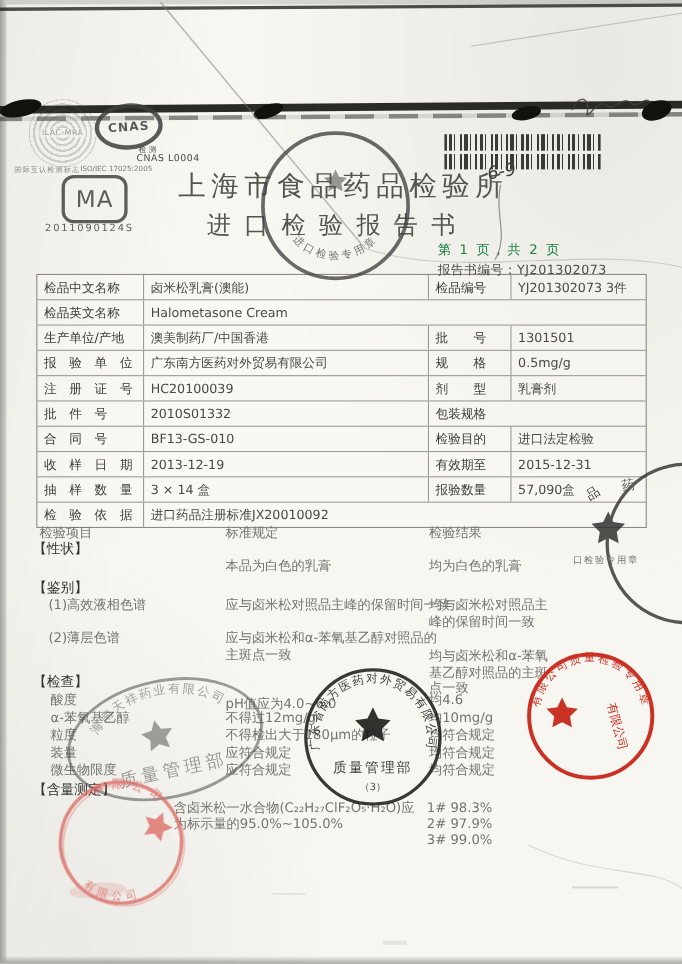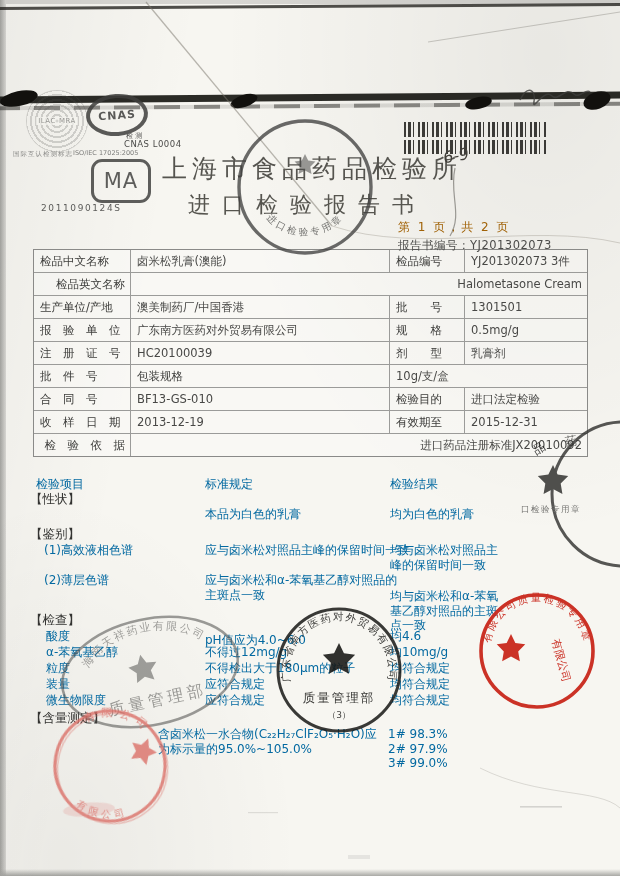--- a/index.html
+++ b/index.html
@@ -30,45 +30,45 @@
         display:flex;align-items:center;justify-content:center;}
   .ilac span{font-size:7px;color:#4c4c4a;background:rgba(247,246,241,.7);padding:0 2px;letter-spacing:.5px;}
   .ilac-cap{left:13px;top:150px;font-size:6.5px;color:#8b8b89;letter-spacing:1px;z-index:3;}
   .cnas{left:86px;top:94px;width:54px;height:34px;border:4px solid #3f3f3d;border-radius:50%;opacity:.85;
         transform:rotate(-4deg);display:flex;align-items:center;justify-content:center;z-index:3;}
   .cnas span{font-size:11px;font-weight:bold;color:#3f3f3d;letter-spacing:1px;}
   .cnas-type{left:98px;top:131px;font-size:7px;color:#57575:5;color:#575755;z-index:3;margin-left:28px;}
   .cnas-code{left:81px;top:139px;font-size:8.5px;color:#4a4a48;letter-spacing:.5px;z-index:3;margin-left:43px;}
   .cnas-iso{left:73px;top:149px;font-size:6.5px;color:#7d7d7b;z-index:3;}
   .cma{left:56px;top:159px;width:54px;height:38px;border:3.5px solid #4d4d4b;border-radius:11px;opacity:.9;
-       display:flex;align-items:center;justify-content:center;z-index:3;margin-left:35px;}
+       display:flex;align-items:center;justify-content:center;z-index:3;}
   .cma span{font-size:21px;color:#4d4d4b;letter-spacing:1px;}
   .cma-code{left:41px;top:203px;font-size:9px;color:#5b5b59;letter-spacing:1.6px;z-index:3;}
   
   .org{left:162px;top:152px;font-size:25px;font-weight:500;letter-spacing:5px;color:#55544f;z-index:3;}
   .doc{left:188px;top:190px;font-size:22px;font-weight:500;letter-spacing:12px;color:#56554f;z-index:3;}
-  .pinfo{left:398px;top:219px;font-size:12px;letter-spacing:2px;color:#a16207;z-index:3;}
+  .pinfo{left:398px;top:219px;font-size:12px;letter-spacing:2px;color:#15803d;z-index:3;}
   .repno{left:398px;top:238px;font-size:11.5px;letter-spacing:.5px;color:#4c4c4a;z-index:3;}
   
   .barcode{left:404px;top:122px;width:142px;height:34px;opacity:.85;z-index:3;}
   .barcode .band{width:100%;
       background:repeating-linear-gradient(90deg,#1d1c19 0 2px,rgba(0,0,0,0) 2px 4px,#1d1c19 4px 7px,rgba(0,0,0,0) 7px 9px,#1d1c19 9px 10px,rgba(0,0,0,0) 10px 14px);}
   .band1{height:15px;} .gap{height:3px;} .band2{height:14px;}
   .hand{left:443px;top:146px;font-size:16px;font-style:italic;color:#403e39;transform:rotate(-10deg);z-index:3;}
   
   .info{position:absolute;left:33px;top:249px;width:553px;border:1px solid #86868400;border:1px solid #8a8a88;z-index:2;background:rgba(255,255,255,.25);}
   .irow{display:grid;grid-template-columns:96px 259px 75px 1fr;min-height:22px;}
   .irow + .irow{border-top:1px solid #9b9b99;}
-  .irow.full{grid-template-columns:96px 1fr;text-align:right;}
+  .irow.full{grid-template-columns:96px 1fr;}
   .c{border-left:1px solid #9b9b99;padding:3px 5px 1px 6px;font-size:11.5px;line-height:16px;overflow:hidden;white-space:nowrap;}
   .c:first-child{border-left:none;}
   .l{color:#3c3c3a;}
   .v{color:#48484六;color:#484846;}
   
-  .rtxt{position:absolute;font-size:12px;line-height:14.5px;color:#0369a1;z-index:2;white-space:nowrap;}
+  .rtxt{position:absolute;font-size:12px;line-height:14.5px;color:#737373;z-index:2;white-space:nowrap;}
   .sec{font-size:12.5px;color:#333331;}
   .ml{white-space:pre-line;}
   svg.overlay{position:absolute;left:0;top:0;z-index:4;pointer-events:none;}
   .stamp-blur{filter:blur(.5px);}
 </style>
 </head>
 <body>
 
 <div class="page">
 
@@ -133,34 +133,40 @@
       <div class="c v">0.5mg/g</div>
     </div>
     <div class="irow">
       <div class="c l">注　册　证　号</div>
       <div class="c v">HC20100039</div>
       <div class="c l">剂　　型</div>
       <div class="c v">乳膏剂</div>
     </div>
     <div class="irow">
       <div class="c l">批　件　号</div>
+      <div class="c v">2010S01332</div>
       <div class="c l">包装规格</div>
-      <div class="c v">10g/支/盒</div>
     </div>
     <div class="irow">
       <div class="c l">合　同　号</div>
       <div class="c v">BF13-GS-010</div>
       <div class="c l">检验目的</div>
       <div class="c v">进口法定检验</div>
     </div>
     <div class="irow">
       <div class="c l">收　样　日　期</div>
       <div class="c v">2013-12-19</div>
       <div class="c l">有效期至</div>
       <div class="c v">2015-12-31</div>
+    </div>
+    <div class="irow">
+      <div class="c l">抽　样　数　量</div>
+      <div class="c v">3 × 14 盒</div>
+      <div class="c l">报验数量</div>
+      <div class="c v">57,090盒</div>
     </div>
     <div class="irow full">
       <div class="c l">检　验　依　据</div>
       <div class="c v">进口药品注册标准JX20010092</div>
     </div>
   </div>
 
   <span class="rtxt" style="left:36px;top:477px;">检验项目</span>
   <span class="rtxt" style="left:205px;top:477px;">标准规定</span>
   <span class="rtxt" style="left:390px;top:477px;">检验结果</span>

